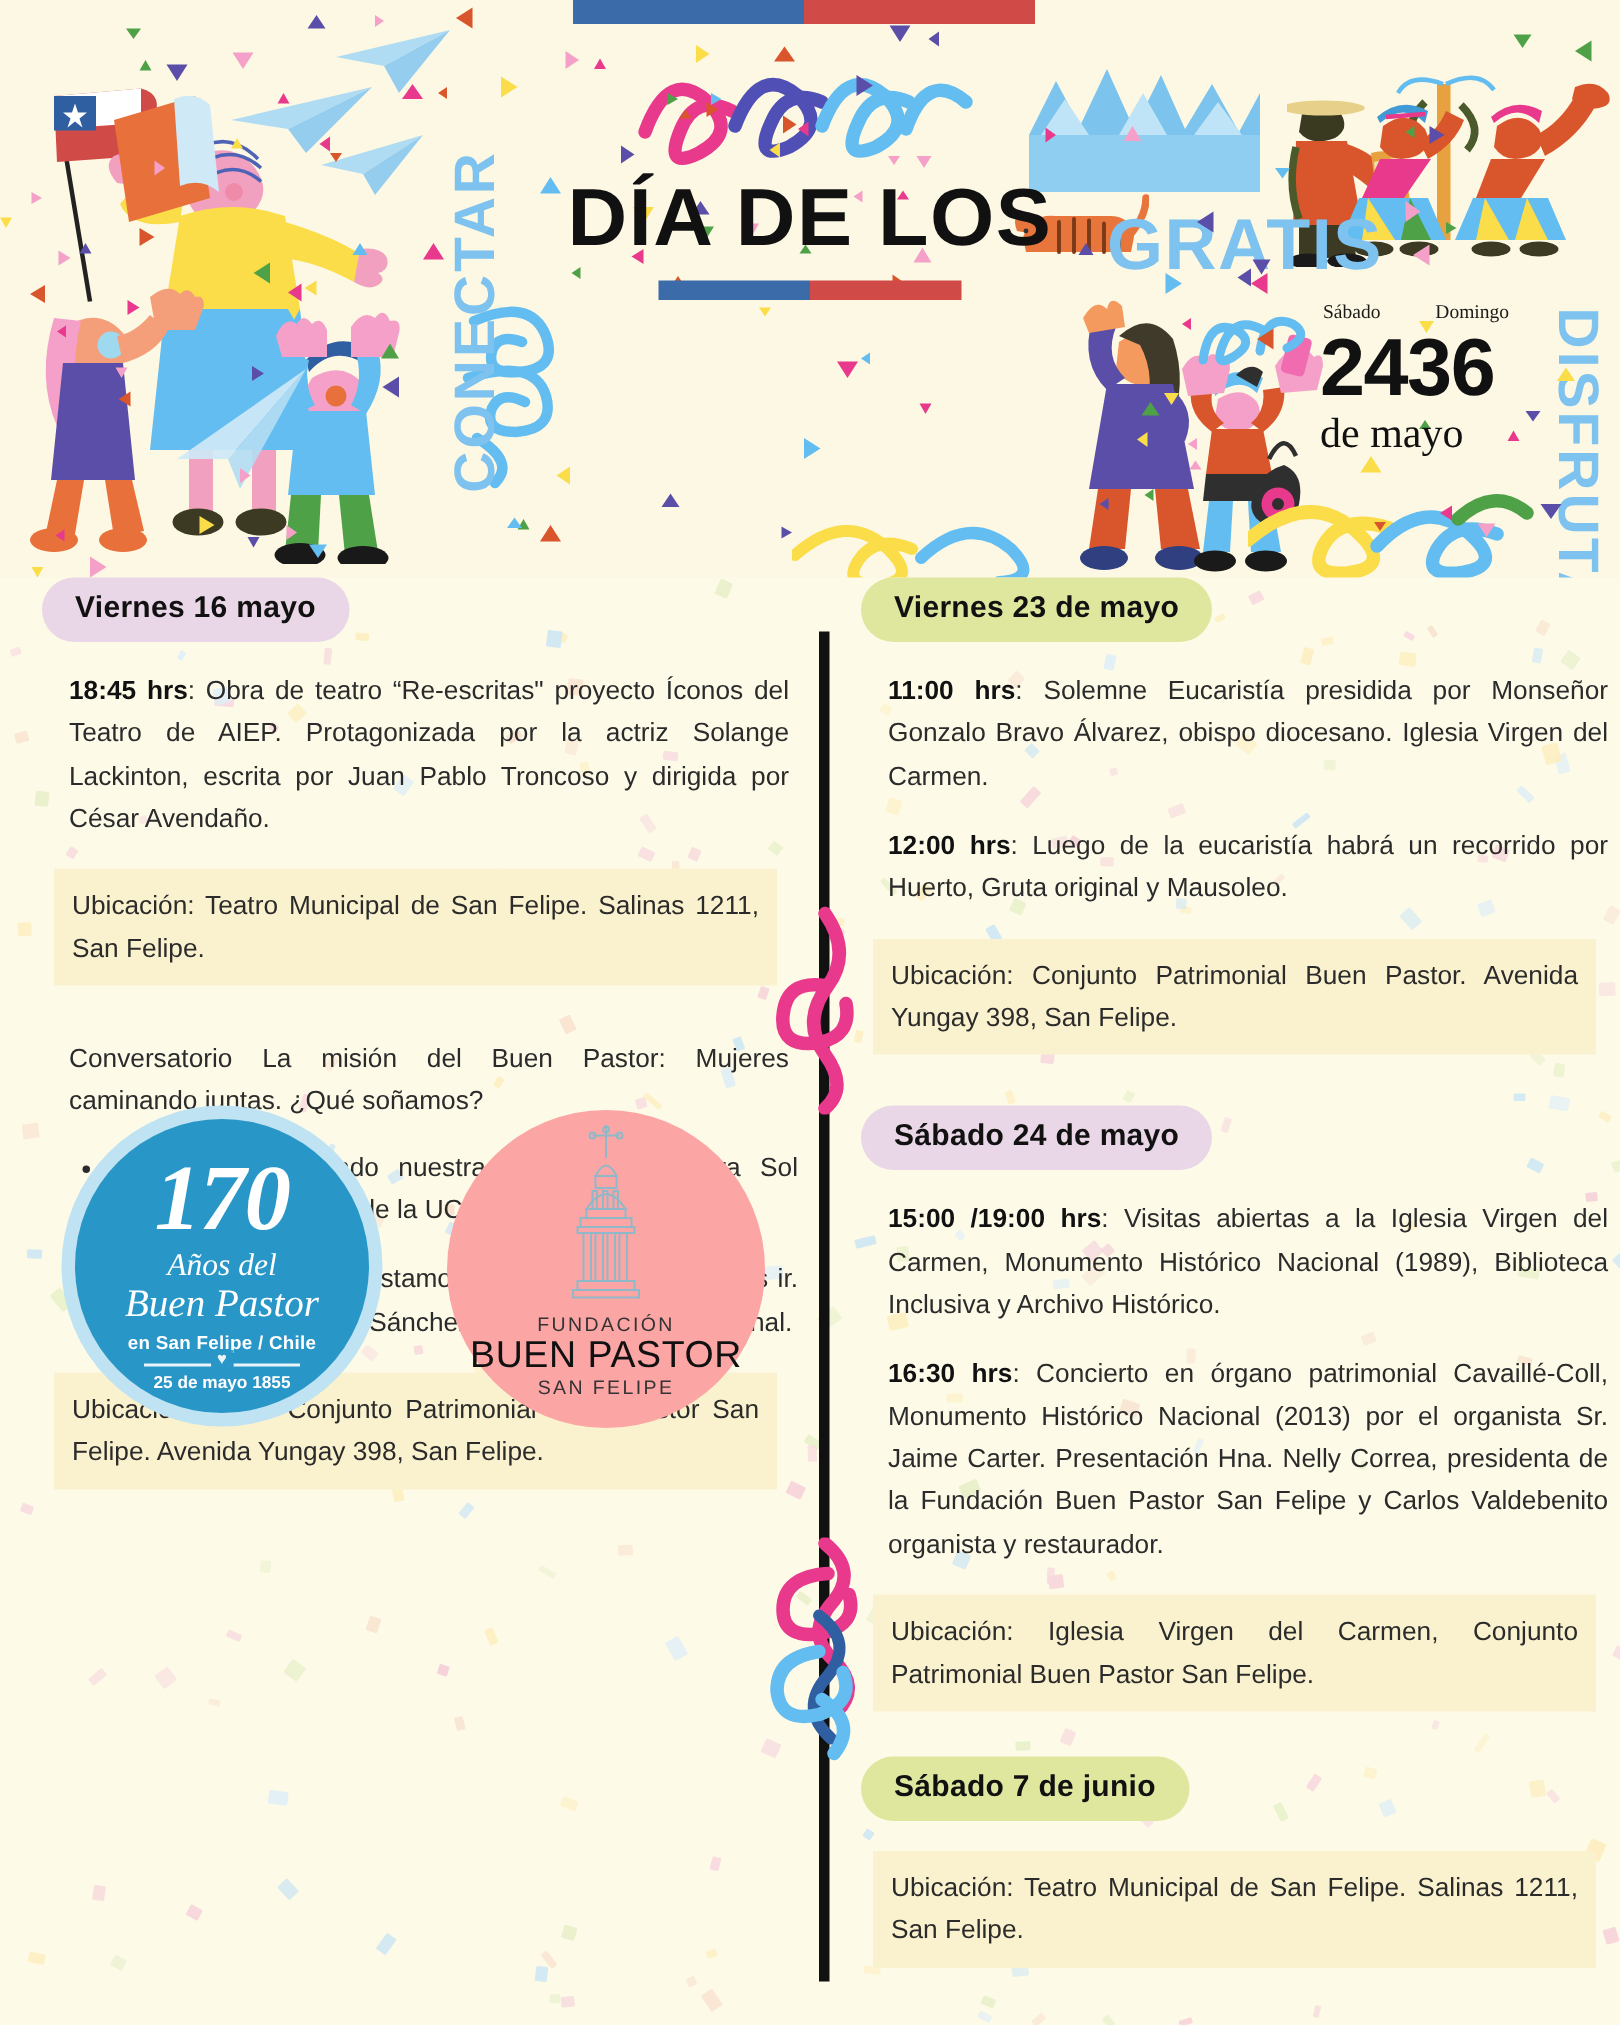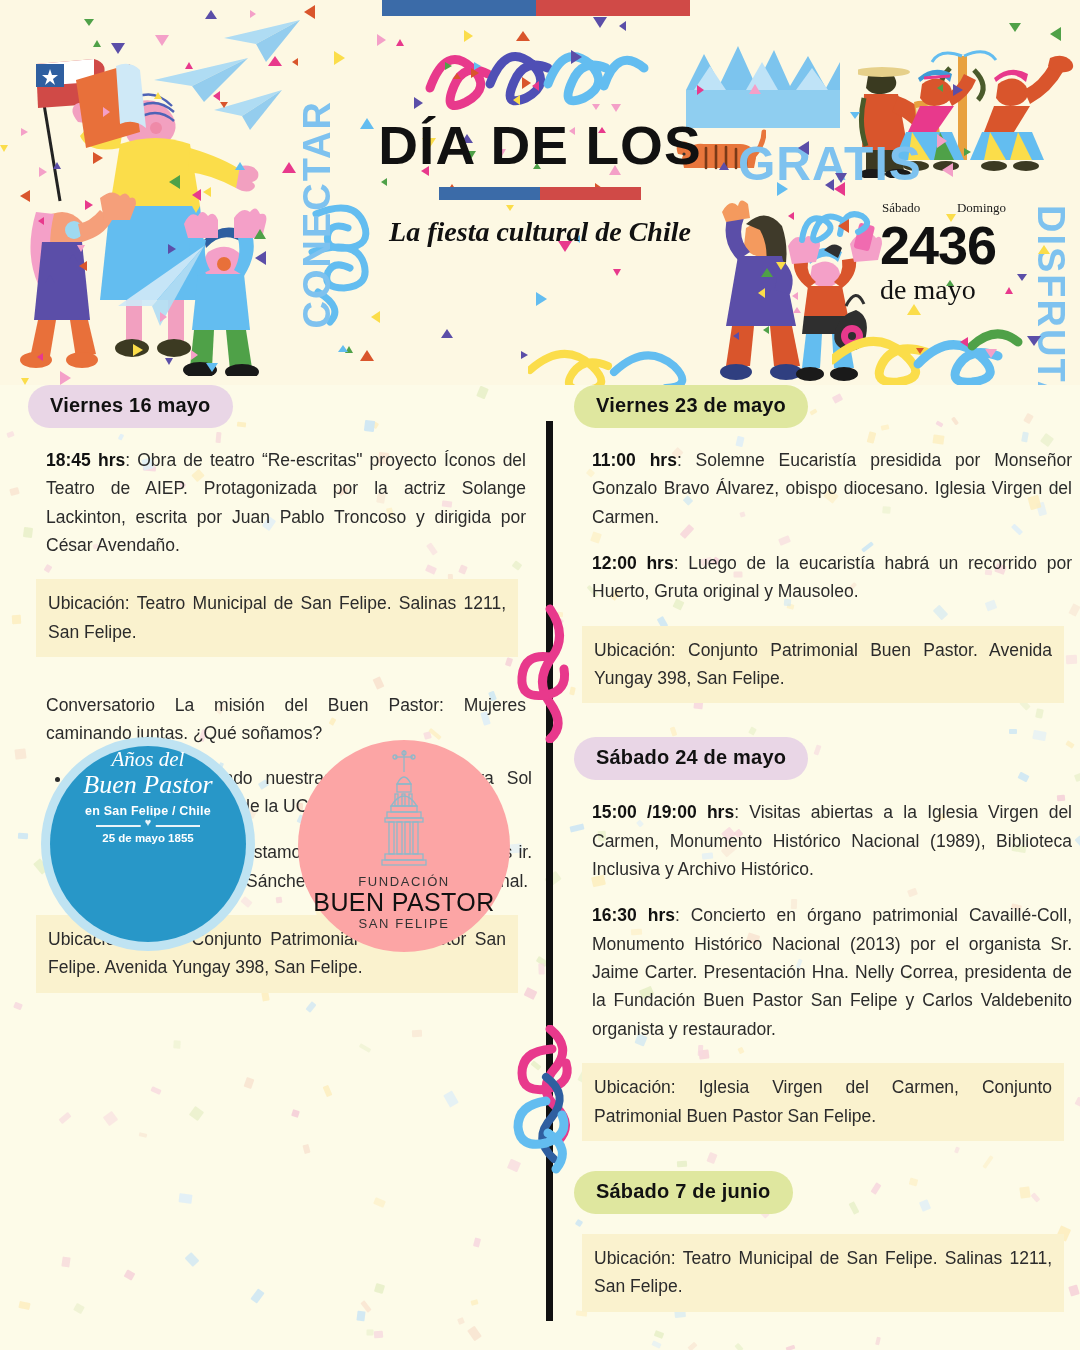--- a/index.html
+++ b/index.html
@@ -789,21 +789,20 @@
     <div class="conectar">CONECTAR</div>
     <div class="disfrutar">DISFRUTAR</div>
     <div class="gratis">GRATIS</div>
 
     <div class="title-wrap">
       <div class="t1">DÍA DE LOS</div>
       <div class="rule">
         <span class="b"></span>
         <span class="r"></span>
       </div>
-      <div class="tagline">La fiesta cultural de Chile</div>
     </div>
 
     <div class="datebox">
       <div class="dayrow">
         <span>Sábado</span>
         <span>Domingo</span>
       </div>
       <div class="nums"><span>24</span><span>36</span></div>
       <div class="demayo">de mayo</div>
     </div>
@@ -833,20 +832,21 @@
       <path d="M40 4 q22 18 6 38 q-20 22 0 40 q18 18 2 34" stroke="#e8398c" stroke-width="9" fill="none" stroke-linecap="round"></path>
       <path d="M42 24 q-30 2 -30 24 q0 20 26 16 q24 -6 18 -26" stroke="#e8398c" stroke-width="9" fill="none" stroke-linecap="round"></path>
       <path d="M36 52 q24 18 6 40 q-20 22 2 42" stroke="#2f5fa0" stroke-width="8" fill="none" stroke-linecap="round"></path>
       <path d="M36 76 q-28 4 -28 26 q2 22 28 16 q24 -8 16 -28" stroke="#63bdf0" stroke-width="9" fill="none" stroke-linecap="round"></path>
       <path d="M38 108 q24 16 8 36" stroke="#63bdf0" stroke-width="9" fill="none" stroke-linecap="round"></path>
     </svg>
   </div>
 
   <div class="logos">
     <div class="logo170">
+      <div class="l170-num">170</div>
       <div class="l170-a">Años del</div>
       <div class="l170-b">Buen Pastor</div>
       <div class="l170-c">en San Felipe / Chile</div>
       <div class="l170-line"></div>
       <div class="l170-d">25 de mayo 1855</div>
     </div>
 
     <div class="logofb">
       <svg class="tower" viewBox="0 0 62 118">
         <g stroke="#8fb8c9" stroke-width="1.3" fill="none">

